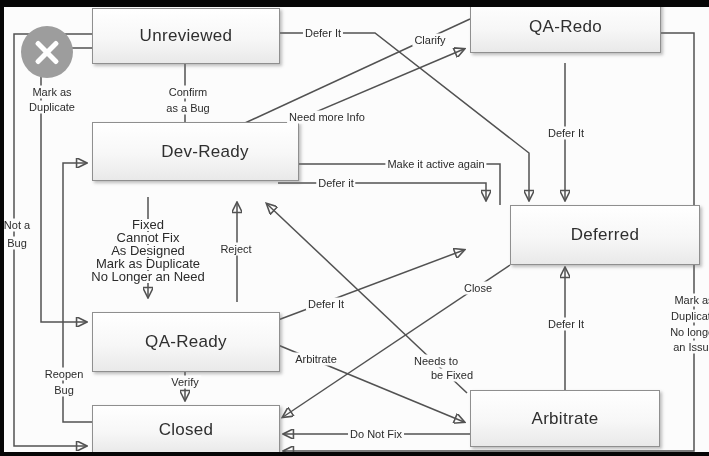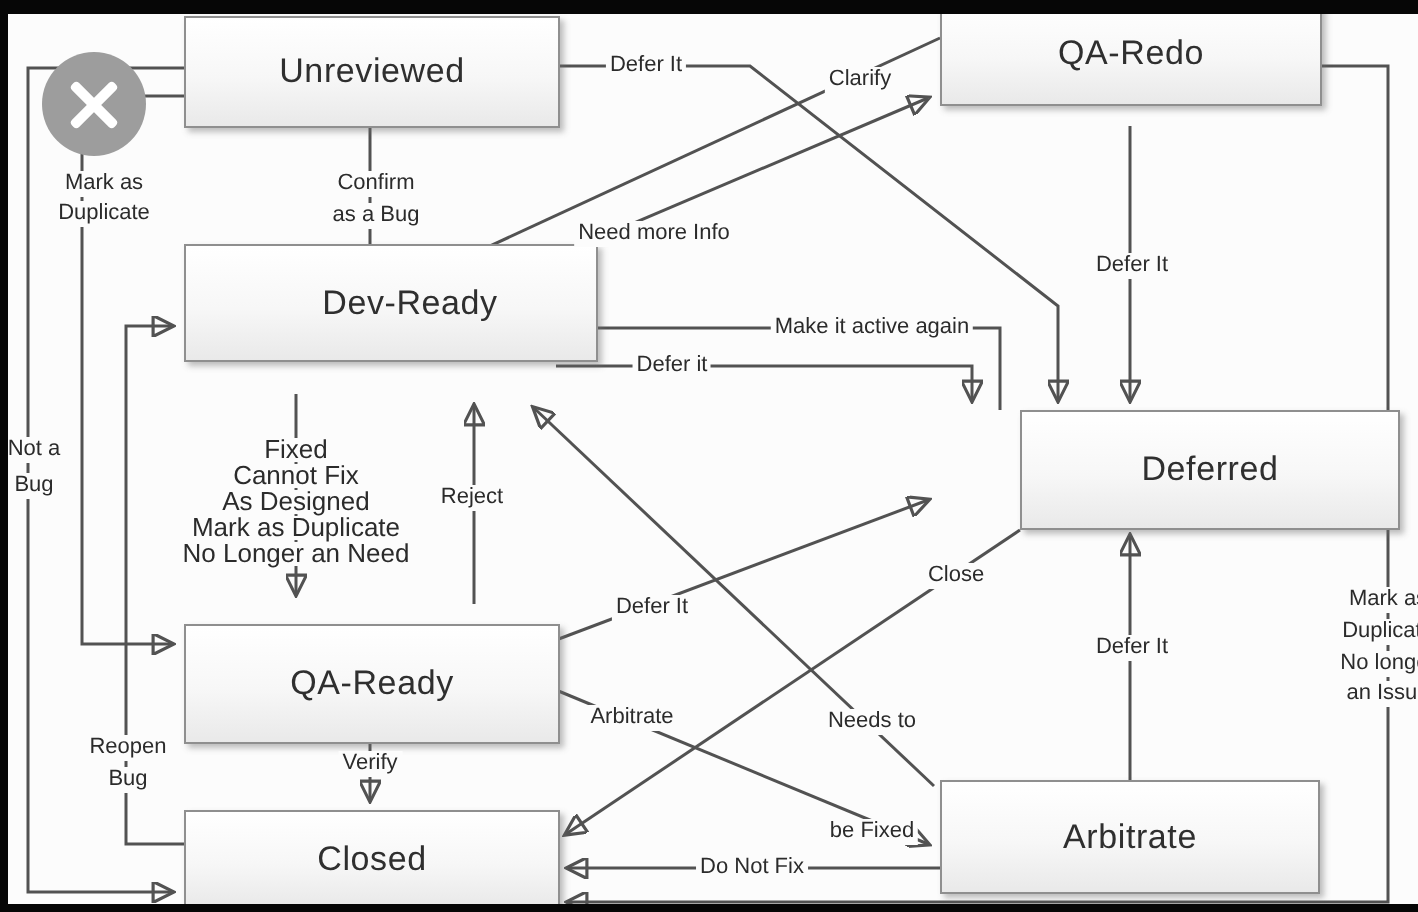--- a/index.html
+++ b/index.html
@@ -115,21 +115,21 @@
 <div class="elabel small" style="left:148px;top:251px;">As Designed</div>
 <div class="elabel small" style="left:148px;top:264px;">Mark as Duplicate</div>
 <div class="elabel small" style="left:148px;top:277px;">No Longer an Need</div>
 
 <div class="elabel" style="left:236px;top:249px;">Reject</div>
 <div class="elabel" style="left:326px;top:304px;">Defer It</div>
 <div class="elabel" style="left:478px;top:288px;">Close</div>
 <div class="elabel" style="left:316px;top:359px;">Arbitrate</div>
 
 <div class="elabel" style="left:436px;top:361px;">Needs to</div>
-<div class="elabel" style="left:436px;top:375px;margin-top:41px;">be Fixed</div>
+<div class="elabel" style="left:452px;top:375px;">be Fixed</div>
 
 <div class="elabel" style="left:566px;top:324px;">Defer It</div>
 
 <div class="elabel" style="left:64px;top:374px;">Reopen</div>
 <div class="elabel" style="left:64px;top:390px;">Bug</div>
 
 <div class="elabel" style="left:185px;top:382px;">Verify</div>
 <div class="elabel" style="left:376px;top:434px;">Do Not Fix</div>
 
 <div class="elabel" style="left:694px;top:300px;">Mark as</div>

